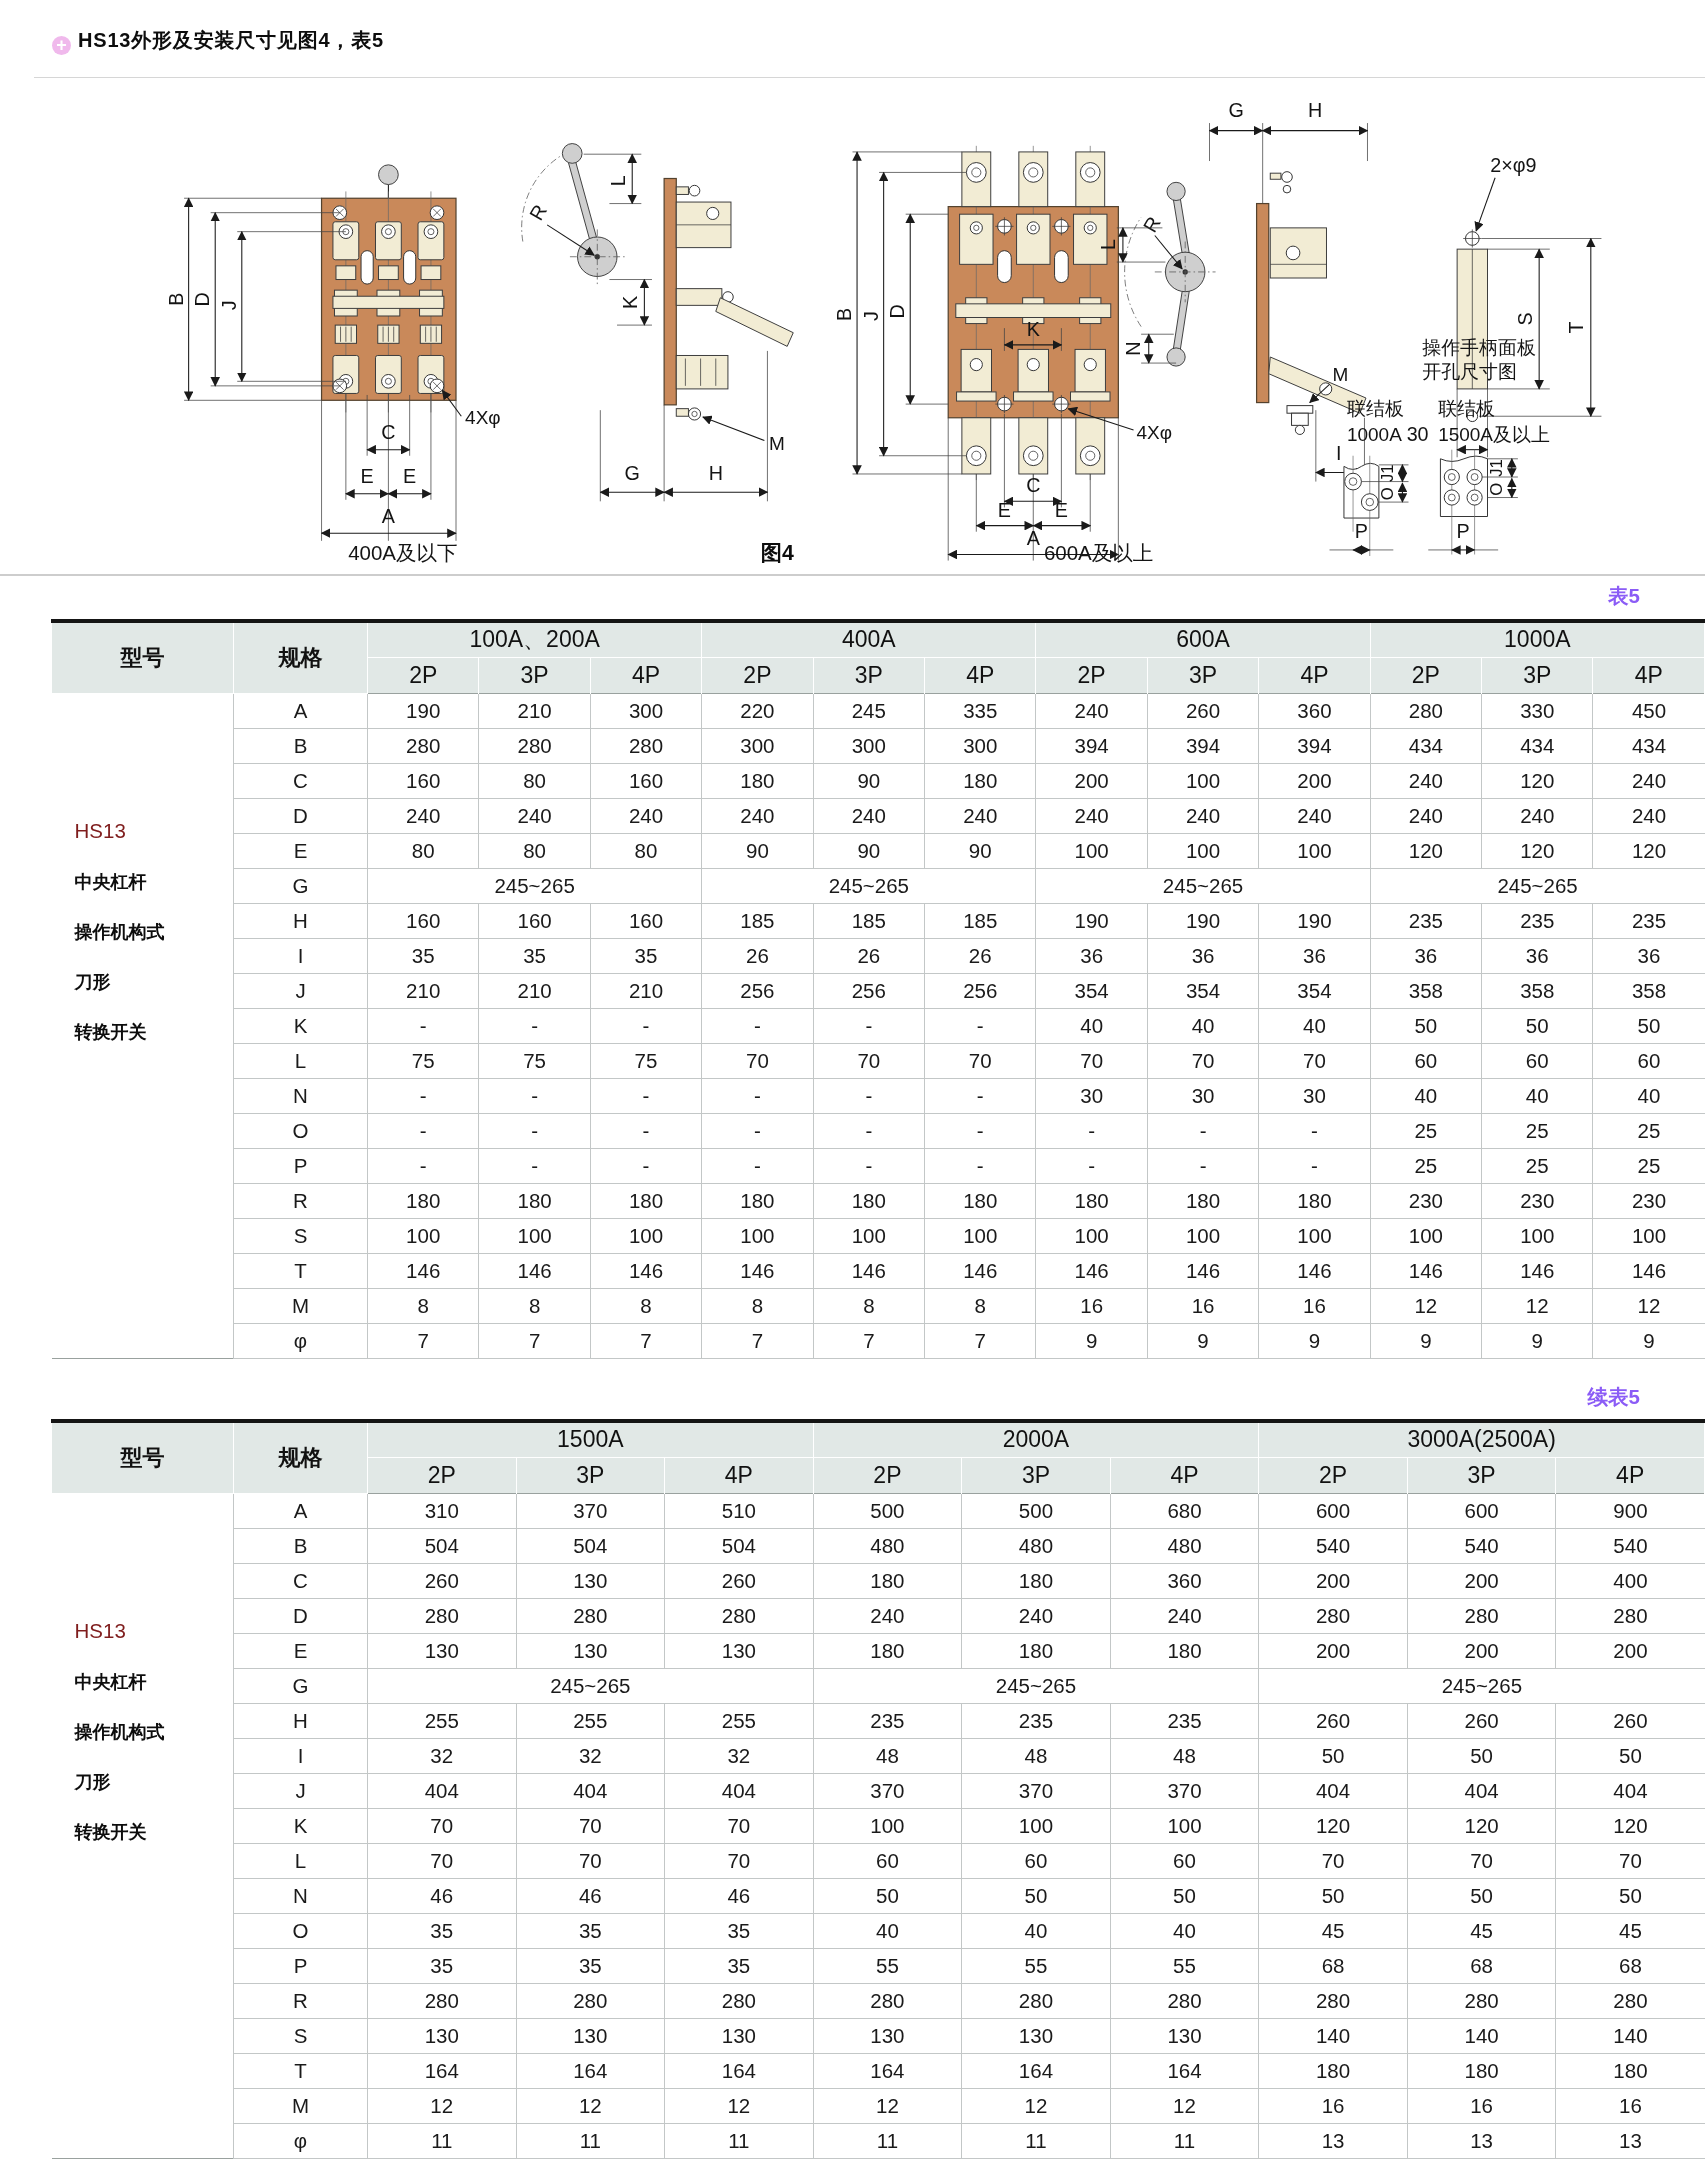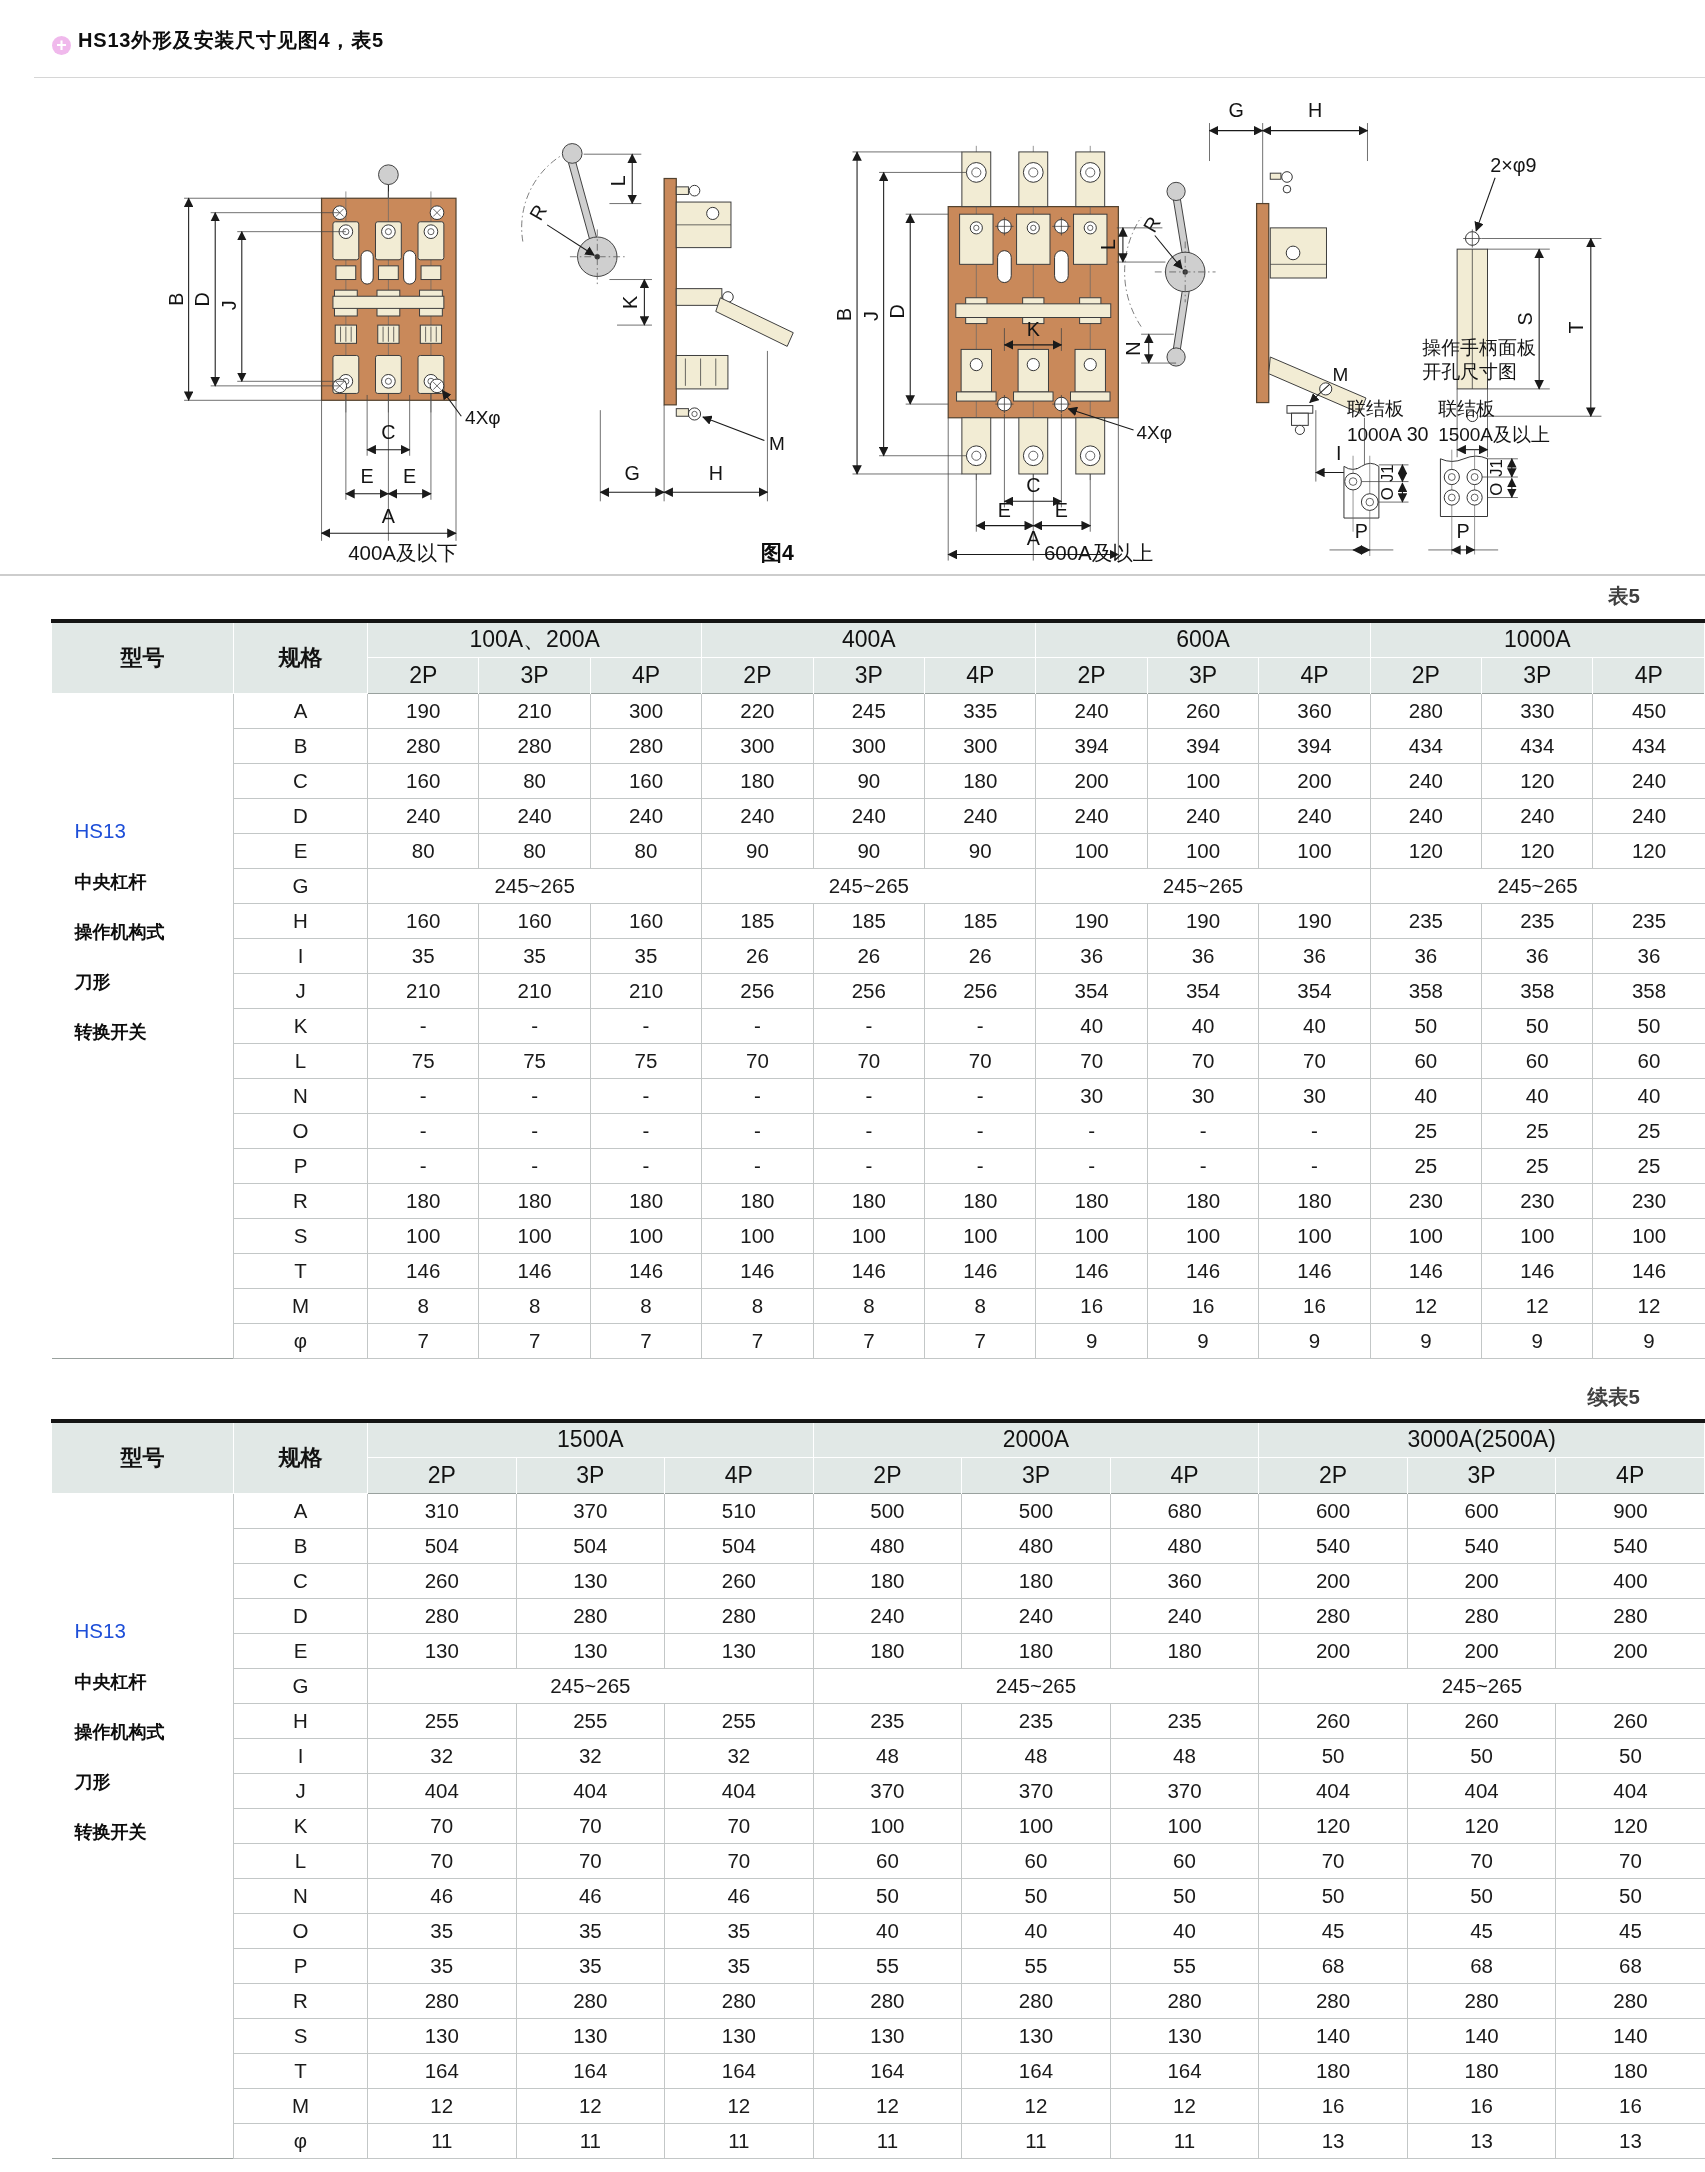--- a/index.html
+++ b/index.html
@@ -24,42 +24,42 @@
   .ext{stroke:#444;stroke-width:1;fill:none;}
   .dim{stroke:#1a1a1a;stroke-width:1.4;fill:none;}
   .thin{stroke:#3c3c3c;stroke-width:1;fill:none;}
   .cl{stroke:#666;stroke-width:0.9;fill:none;}
   .dash{stroke:#555;stroke-width:1;fill:none;stroke-dasharray:9 4 2 4;}
   text.dl{font-size:26px;fill:#141414;text-anchor:middle;}
   text.dls{font-size:25px;fill:#141414;text-anchor:start;}
   text.cap{font-size:27px;fill:#141414;text-anchor:middle;}
   text.capb{font-size:28px;font-weight:bold;fill:#0d0d0d;text-anchor:middle;}
   
-  .tag{position:absolute;right:65px;font-size:20.5px;font-weight:bold;color:#404040;}
+  .tag{position:absolute;right:65px;font-size:20.5px;font-weight:bold;color:#8b5cf6;}
   .tag1{top:582px;}
   .tag2{top:1383px;text-align:center;}
   .twrap{position:absolute;left:51px;width:1654px;}
   .twrap1{top:619px;}
   .twrap2{top:1419px;}
   table.dt{border-collapse:collapse;table-layout:fixed;width:100%;
     border-top:4.6px solid #151515;border-bottom:1.5px solid #99a19e;}
   table.dt thead th{background:#e1e8e6;border:1.5px solid #fff;font-weight:normal;
     font-size:23px;color:#111;text-align:center;padding:0;}
   table.dt thead tr{height:36px;}
   table.dt thead th.hlabel{font-size:22px;font-weight:bold;}
   table.dt thead tr.sub th{border-bottom:none;}
   table.dt tbody tr{height:35px;}
   .t2 tbody tr{height:36px;}
   table.dt tbody td{border:0.8px solid #c3c7c7;font-size:20.5px;text-align:center;
     color:#1a1a1a;padding:0;}
   table.dt tbody tr:first-child td{border-top:1.5px solid #99a19e;}
   table.dt tbody td:last-child{border-right:none;}
   table.dt tbody td.model{border-left:none;border-bottom:none;vertical-align:top;
     text-align:left;padding:125px 0 0 23px;}
-  .model .m0{font-size:20.5px;font-weight:normal;margin-bottom:27px;color:#1d4ed8;}
+  .model .m0{font-size:20.5px;font-weight:normal;margin-bottom:27px;color:#7f1d1d;}
   .model .mb{font-size:18px;font-weight:bold;margin-bottom:26px;color:#0d0d0d;}
 </style>
 </head>
 <body>
 
 <div class="page">
 
   <div class="bullet">+</div>
   <div class="title">HS13外形及安装尺寸见图4，表5</div>
   <div class="rule rule1"></div>

